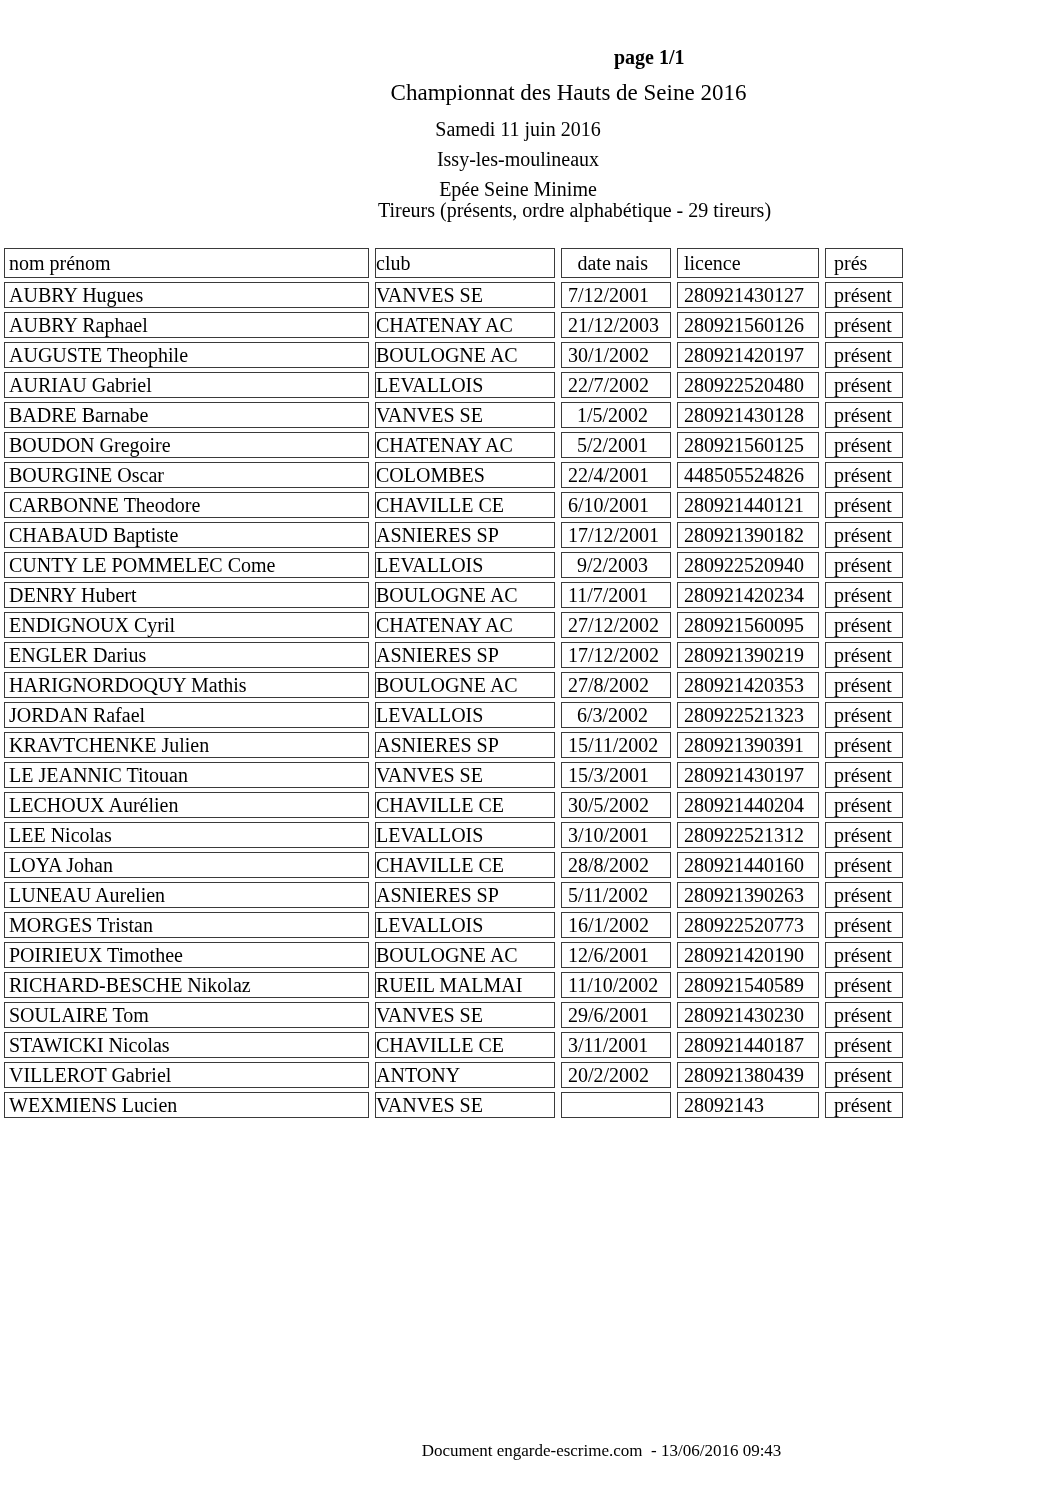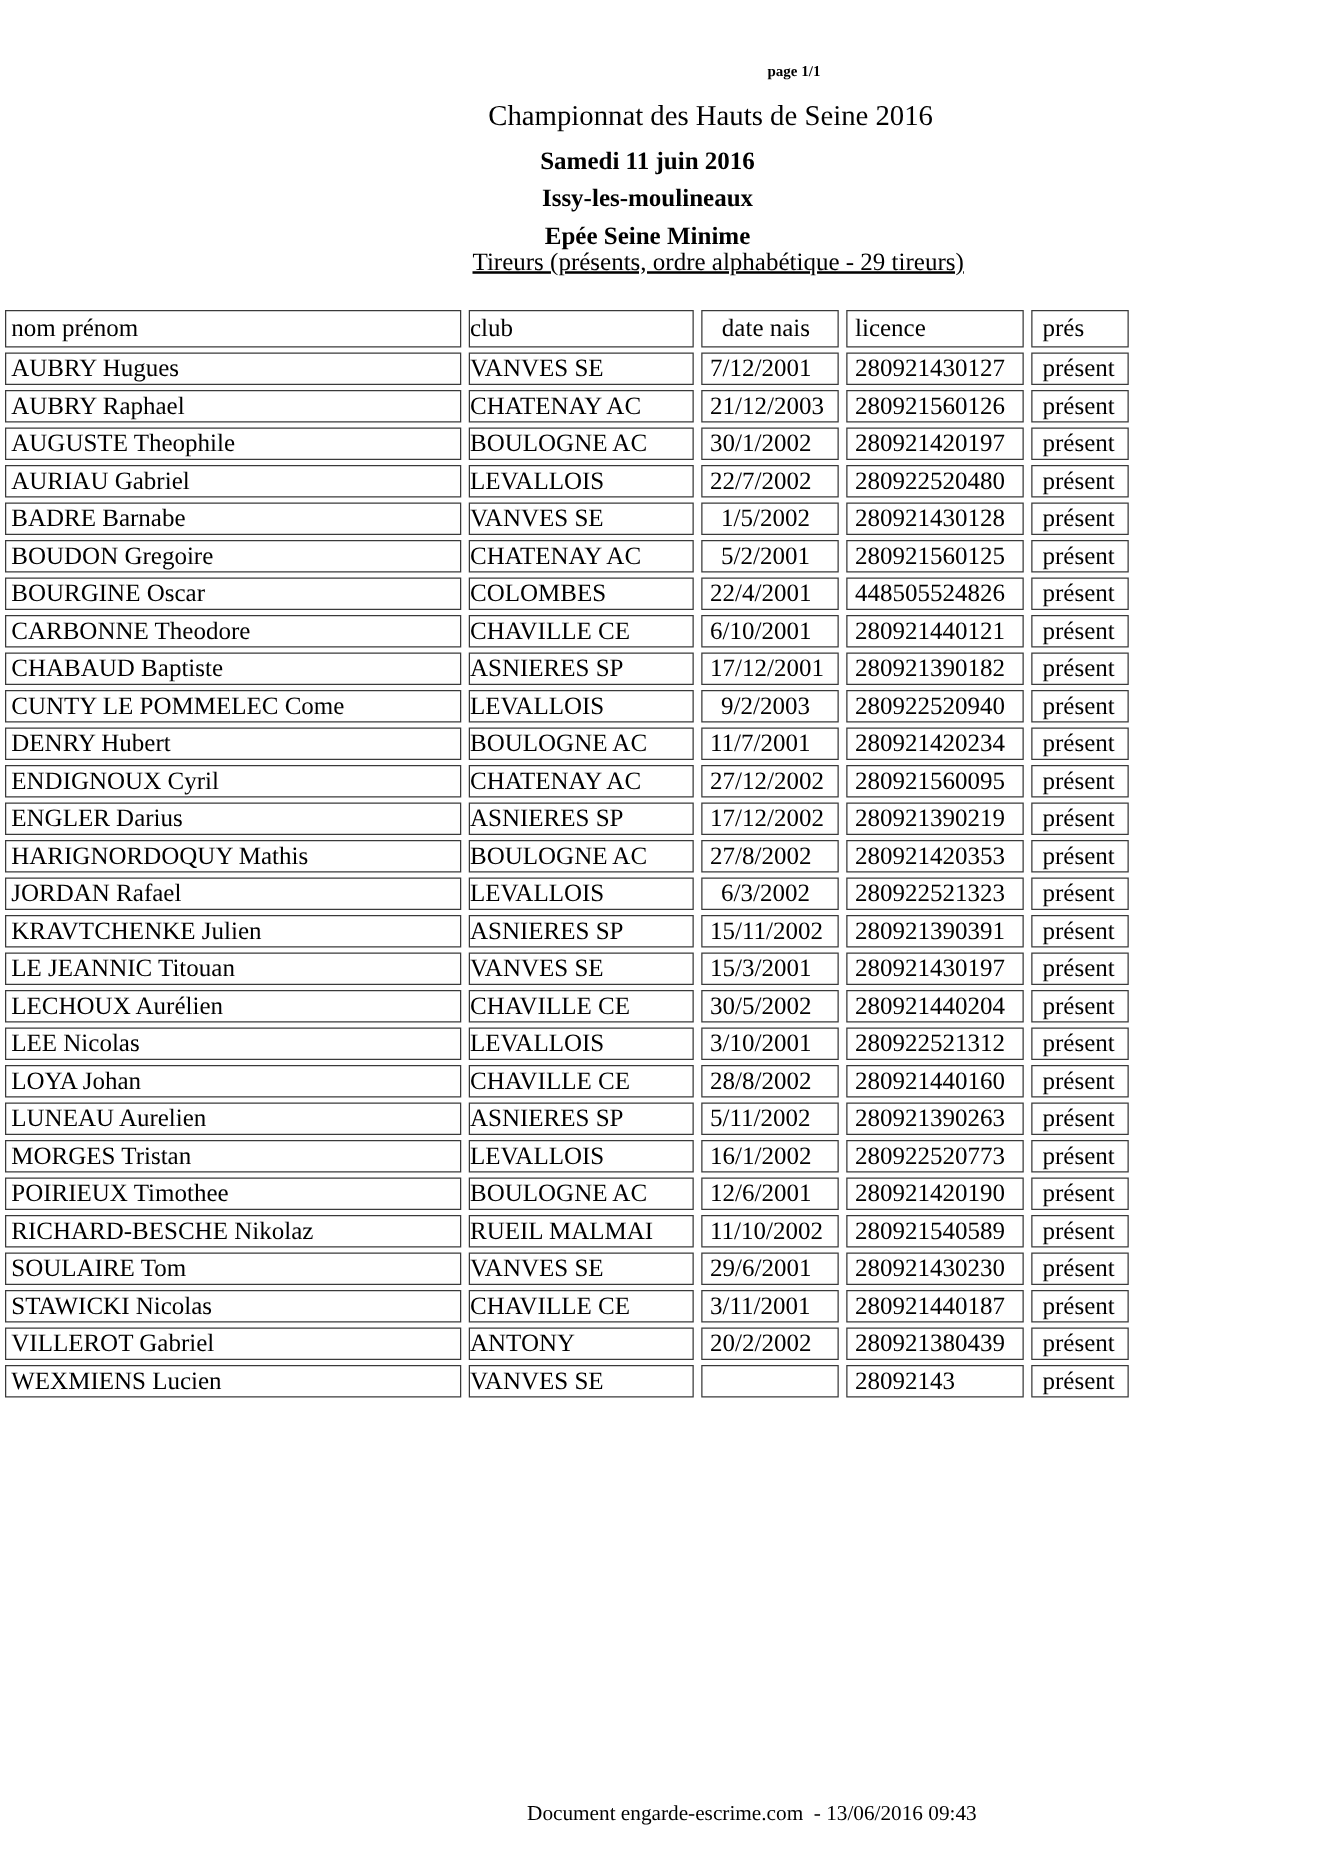--- a/index.html
+++ b/index.html
@@ -26,45 +26,44 @@
   .title-line {
     top: 48px;
     font-size: 23px;
     line-height: 30px;
   }
   .title-line .shift { position: relative; left: 43px; }
   .sub-line {
     font-size: 20px;
     line-height: 30px;
   }
-  .sub-line .shift { position: relative; left: -6px; font-weight: bold; }
+  .sub-line .shift { position: relative; left: -6px; }
   .date-line     { top: 84px; }
   .location-line { top: 114px; }
   .event-line    { top: 144px; }
   .page-chip {
     position: absolute;
     left: 612px;
     top: 49px;
     background: #ffffff;
-    font-size: 12px;
+    font-size: 20px;
     font-weight: bold;
     line-height: 17px;
     padding: 0 2px;
     z-index: 2;
     white-space: pre;
     text-align: right;
   }
   .section-heading {
     position: absolute;
     left: 378px;
     top: 197px;
     font-size: 20px;
     line-height: 26px;
     white-space: pre;
-    text-decoration: underline;
   }
   .roster-table {
     position: absolute;
     left: -2px;
     top: 244px;
     border-collapse: separate;
     border-spacing: 6px 4px;
     table-layout: fixed;
     width: 911px;
     font-size: 20px;

